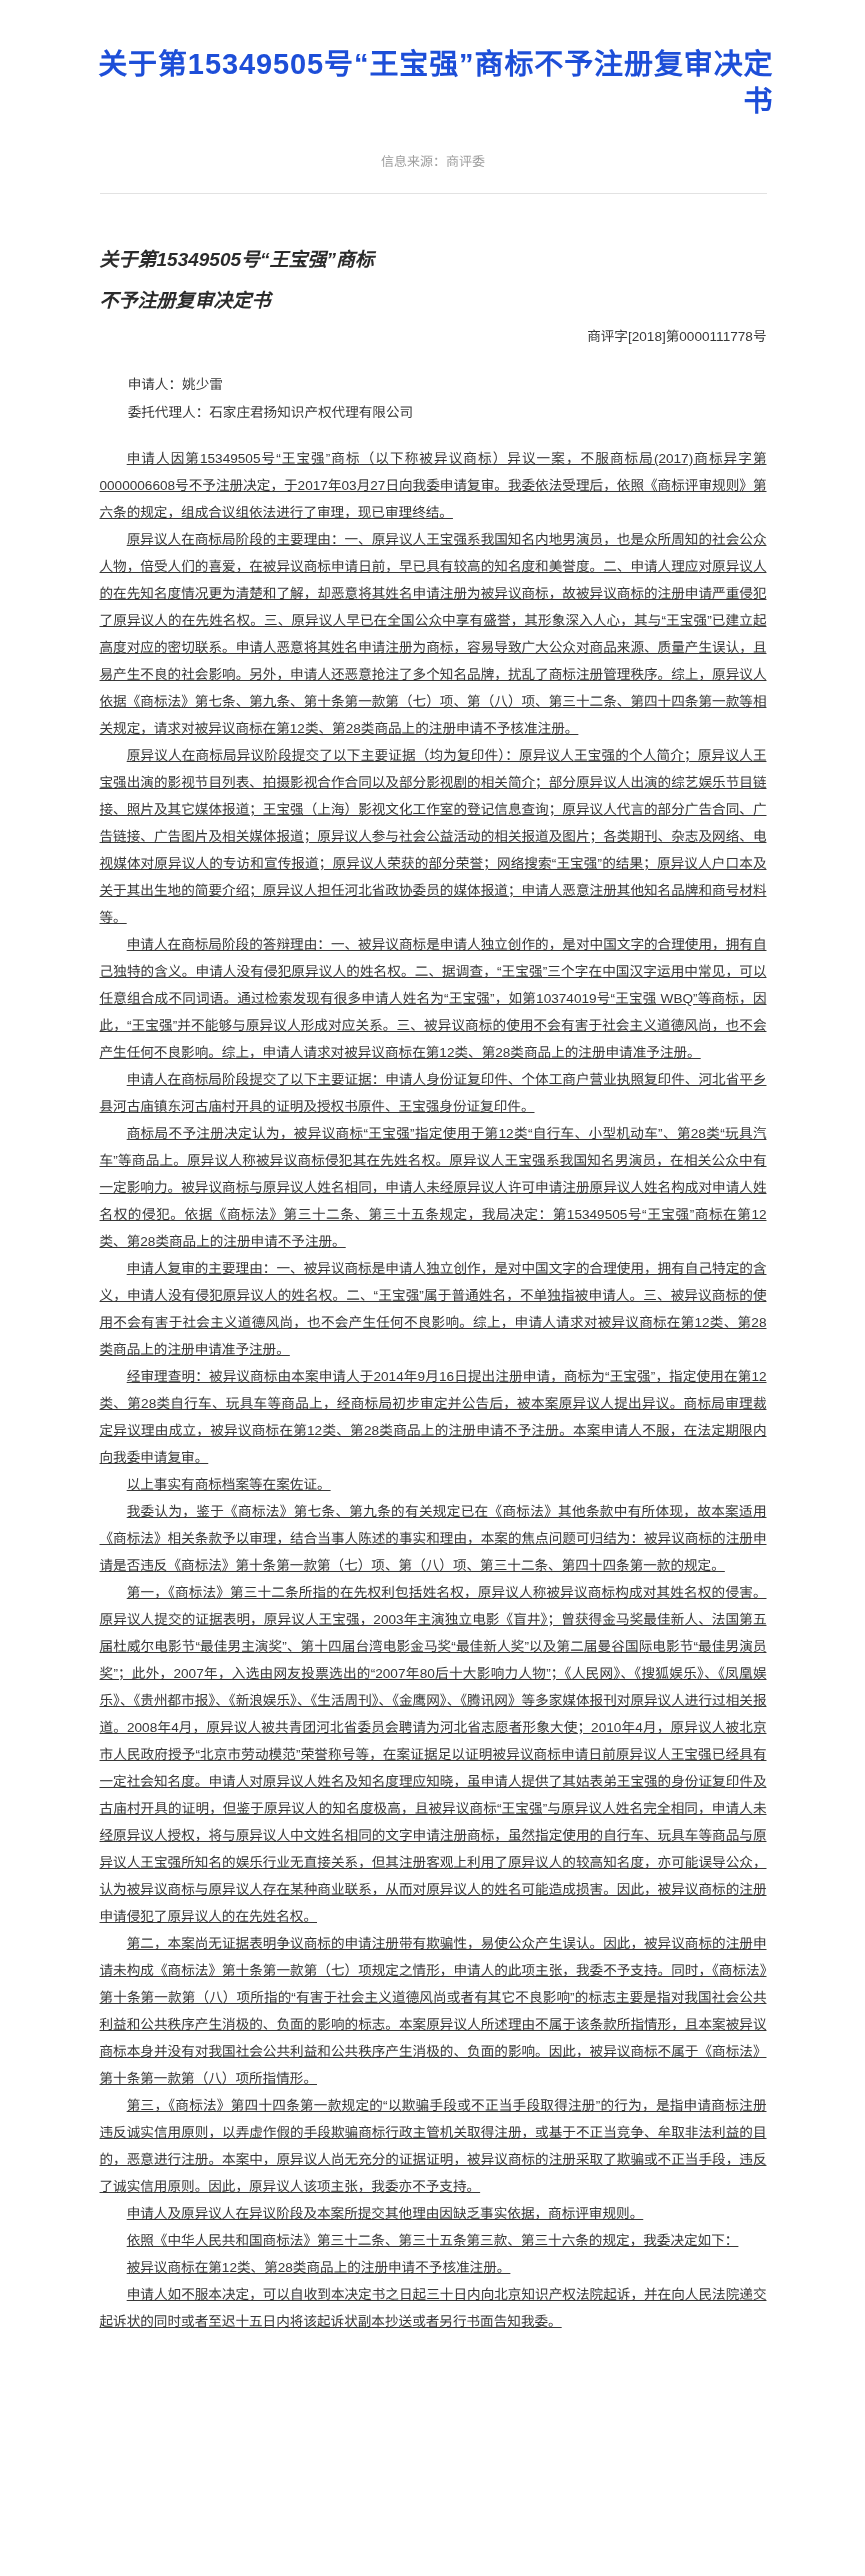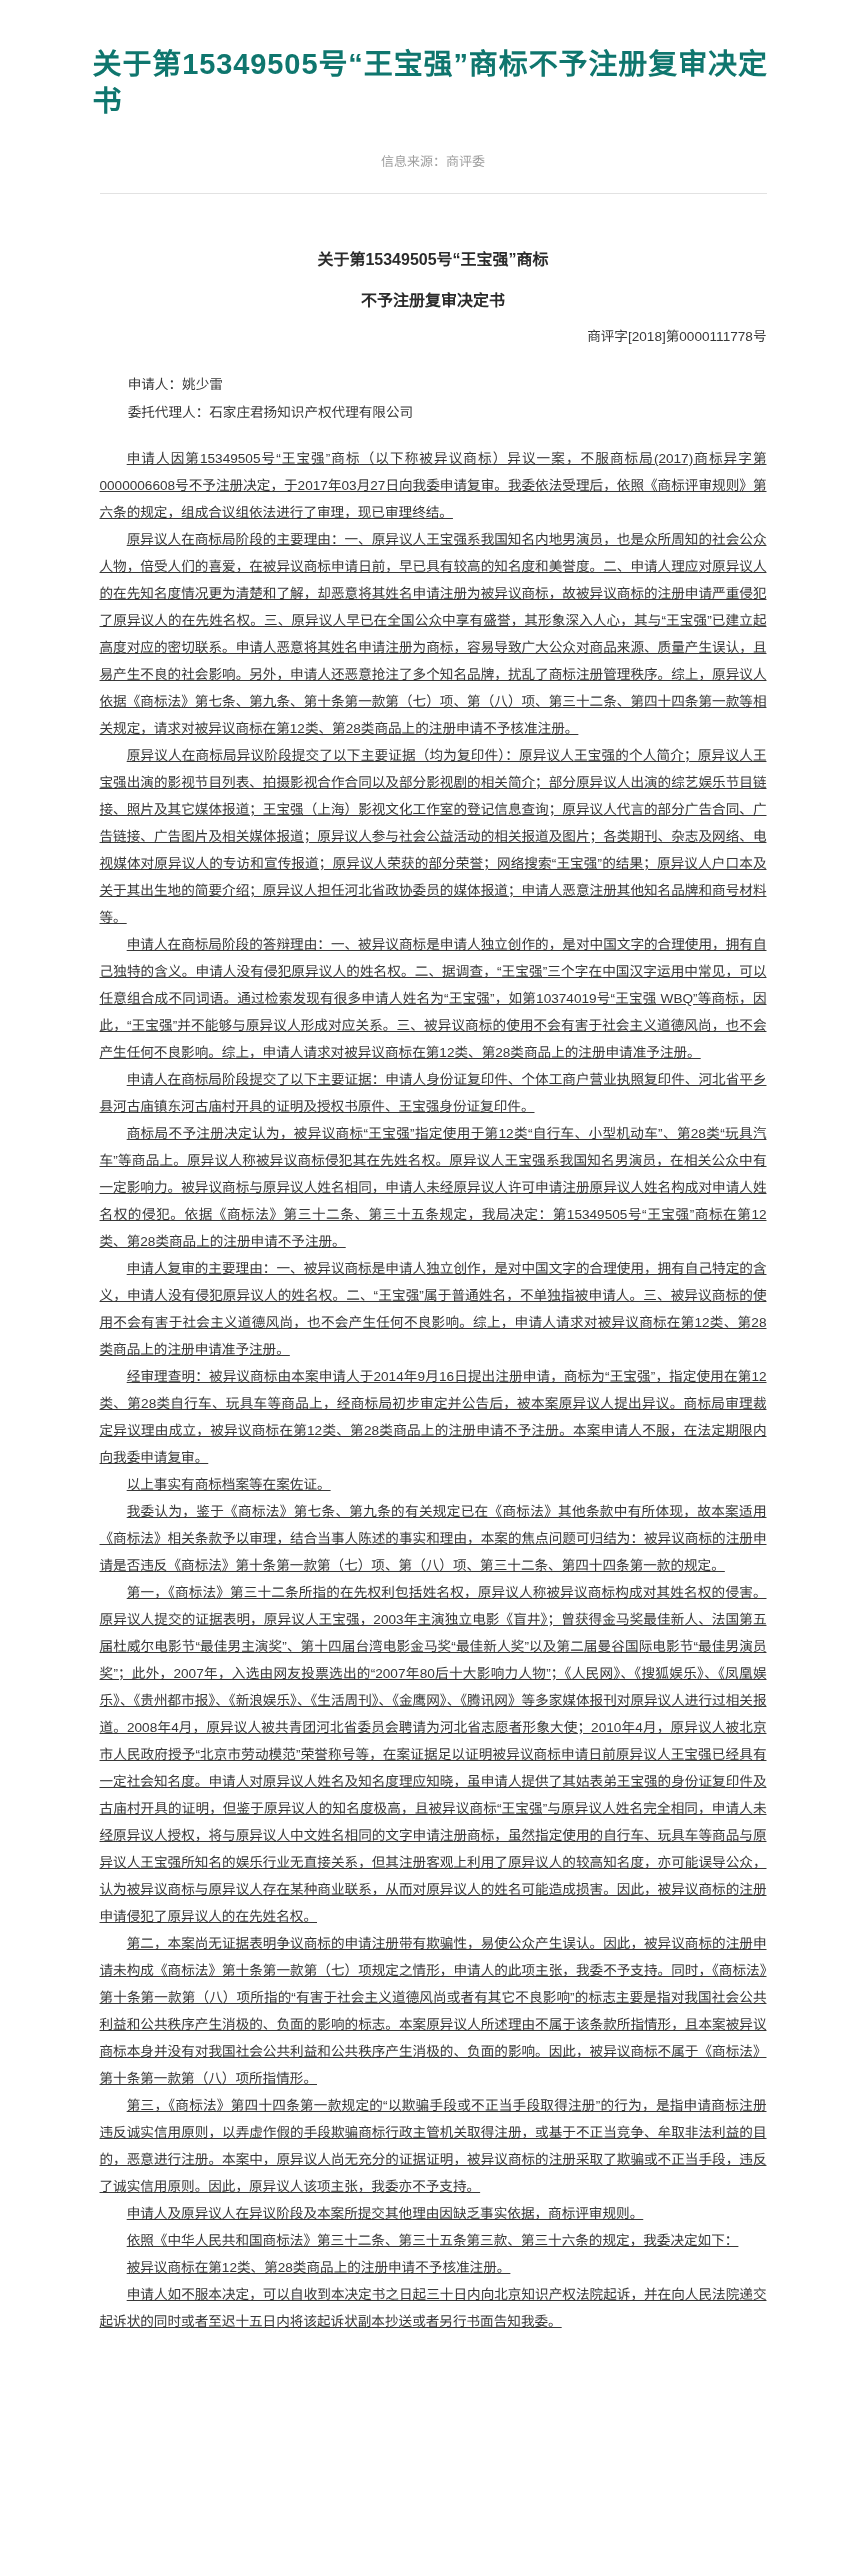--- a/index.html
+++ b/index.html
@@ -18,22 +18,22 @@
     padding-bottom: 43px;
   }
   
   .page-header { padding-top: 46px; }
   .page-title {
     width: 681px;
     margin: 0 auto;
     font-size: 29px;
     line-height: 37px;
     font-weight: bold;
-    text-align: left;
-    color: #0f766e;
+    text-align: right;
+    color: #1d4ed8;
     letter-spacing: 0.9px;
   }
   .source-line {
     margin-top: 31px;
     text-align: center;
     font-size: 13px;
     color: #9e9e9e;
   }
   .divider {
     width: 667px;
@@ -45,26 +45,27 @@
   
   .doc {
     width: 667px;
     margin: 0 auto;
     font-size: 13.6px;
     line-height: 27px;
     text-align: justify;
     color: #383838;
   }
   .doc-title {
-    text-align: center;
+    text-align: left;
     font-weight: bold;
-    font-size: 16px;
+    font-size: 19px;
     line-height: 25.5px;
     color: #2b2b2b;
     margin: 0;
+    font-style: italic;
   }
   .doc-title-1 { padding-top: 53px; }
   .doc-title-2 { padding-top: 15.3px; }
   .case-no {
     margin: 10.2px 0 0 0;
     text-align: right;
   }
   .party-block { margin-top: 20.4px; }
   .party {
     margin: 1px;

